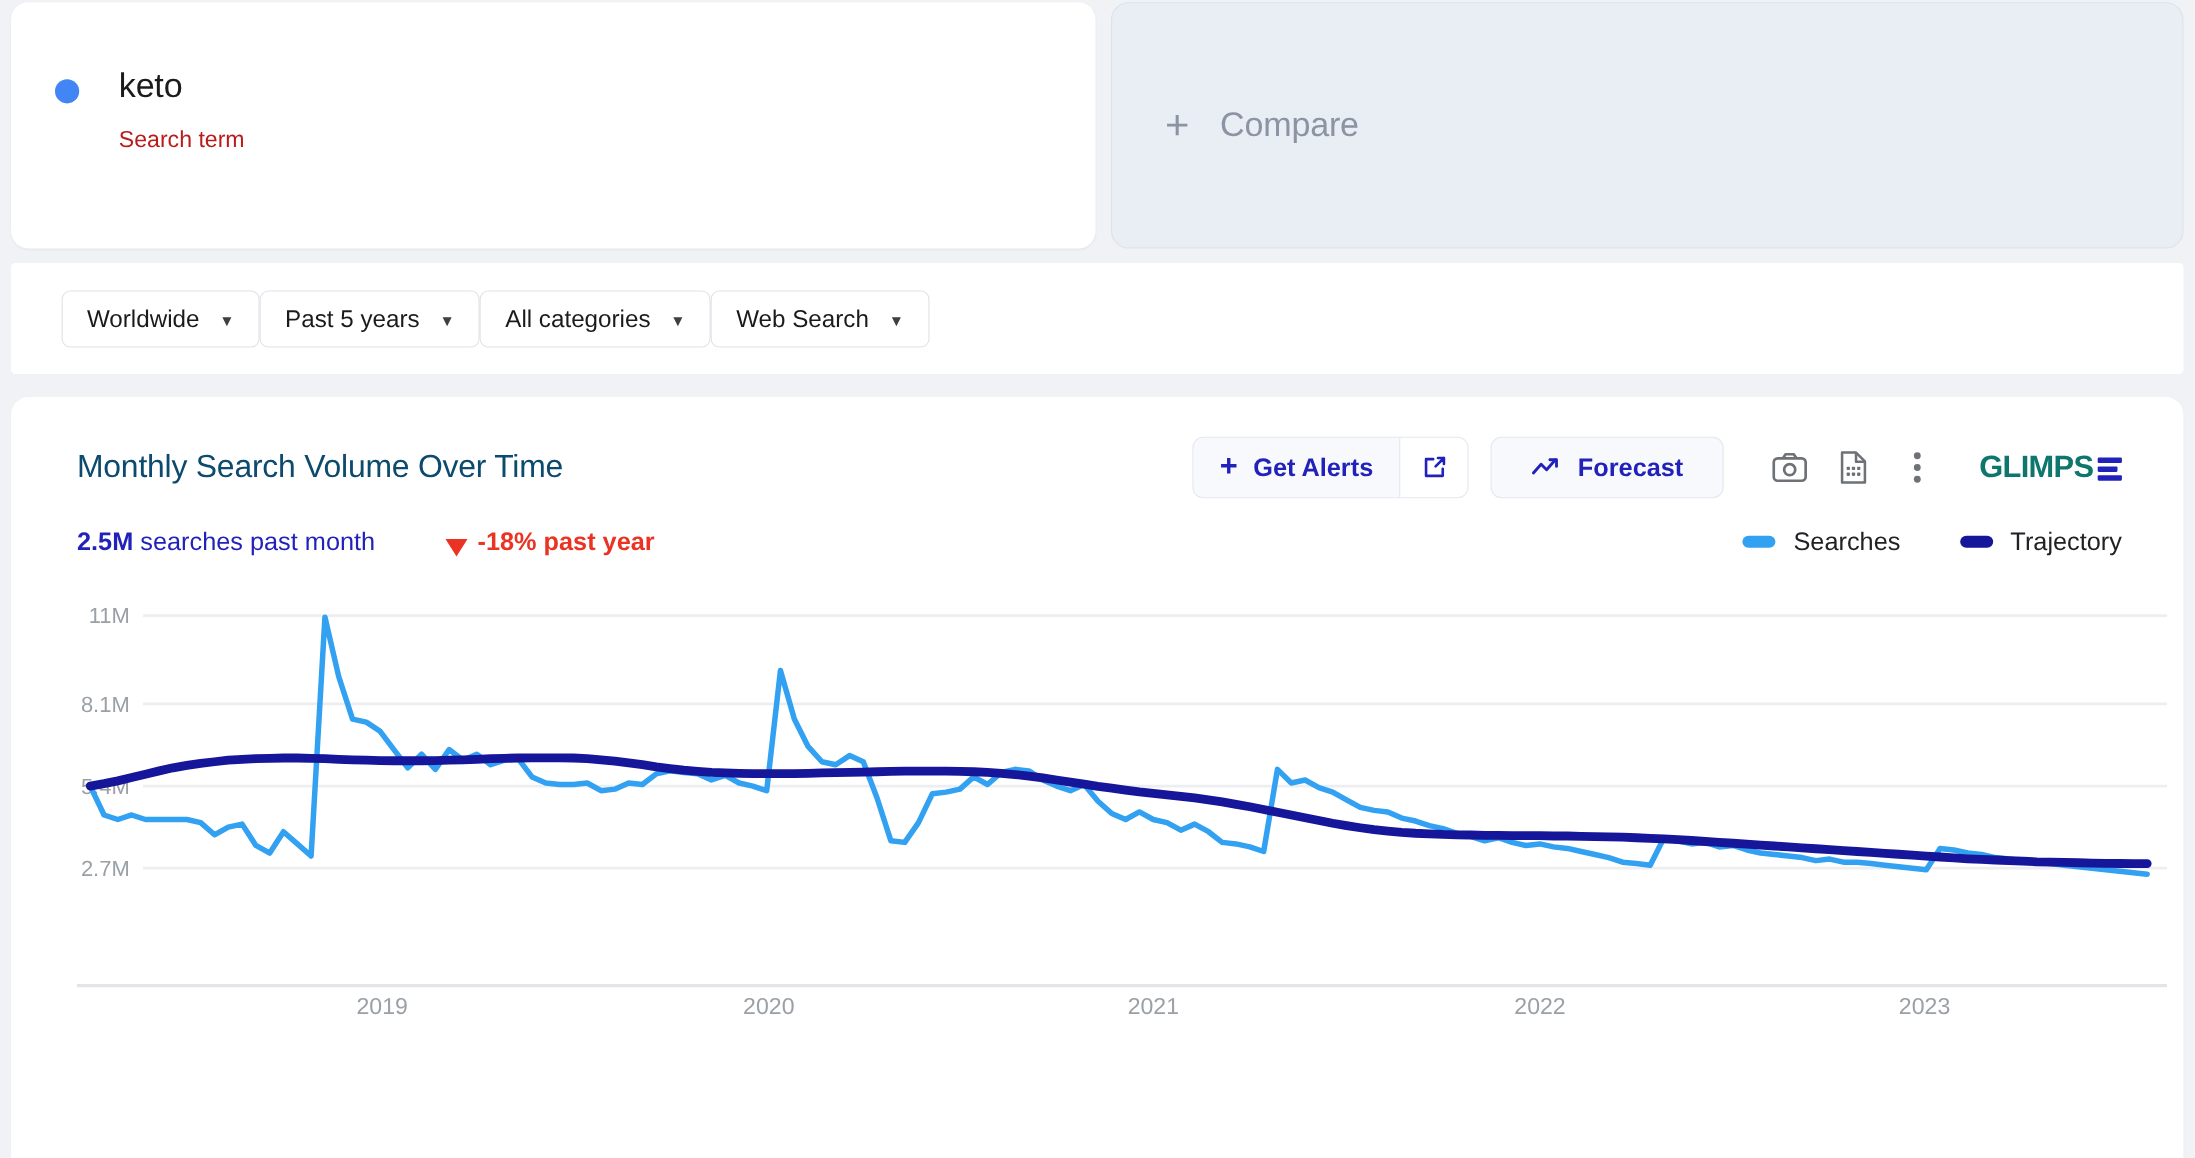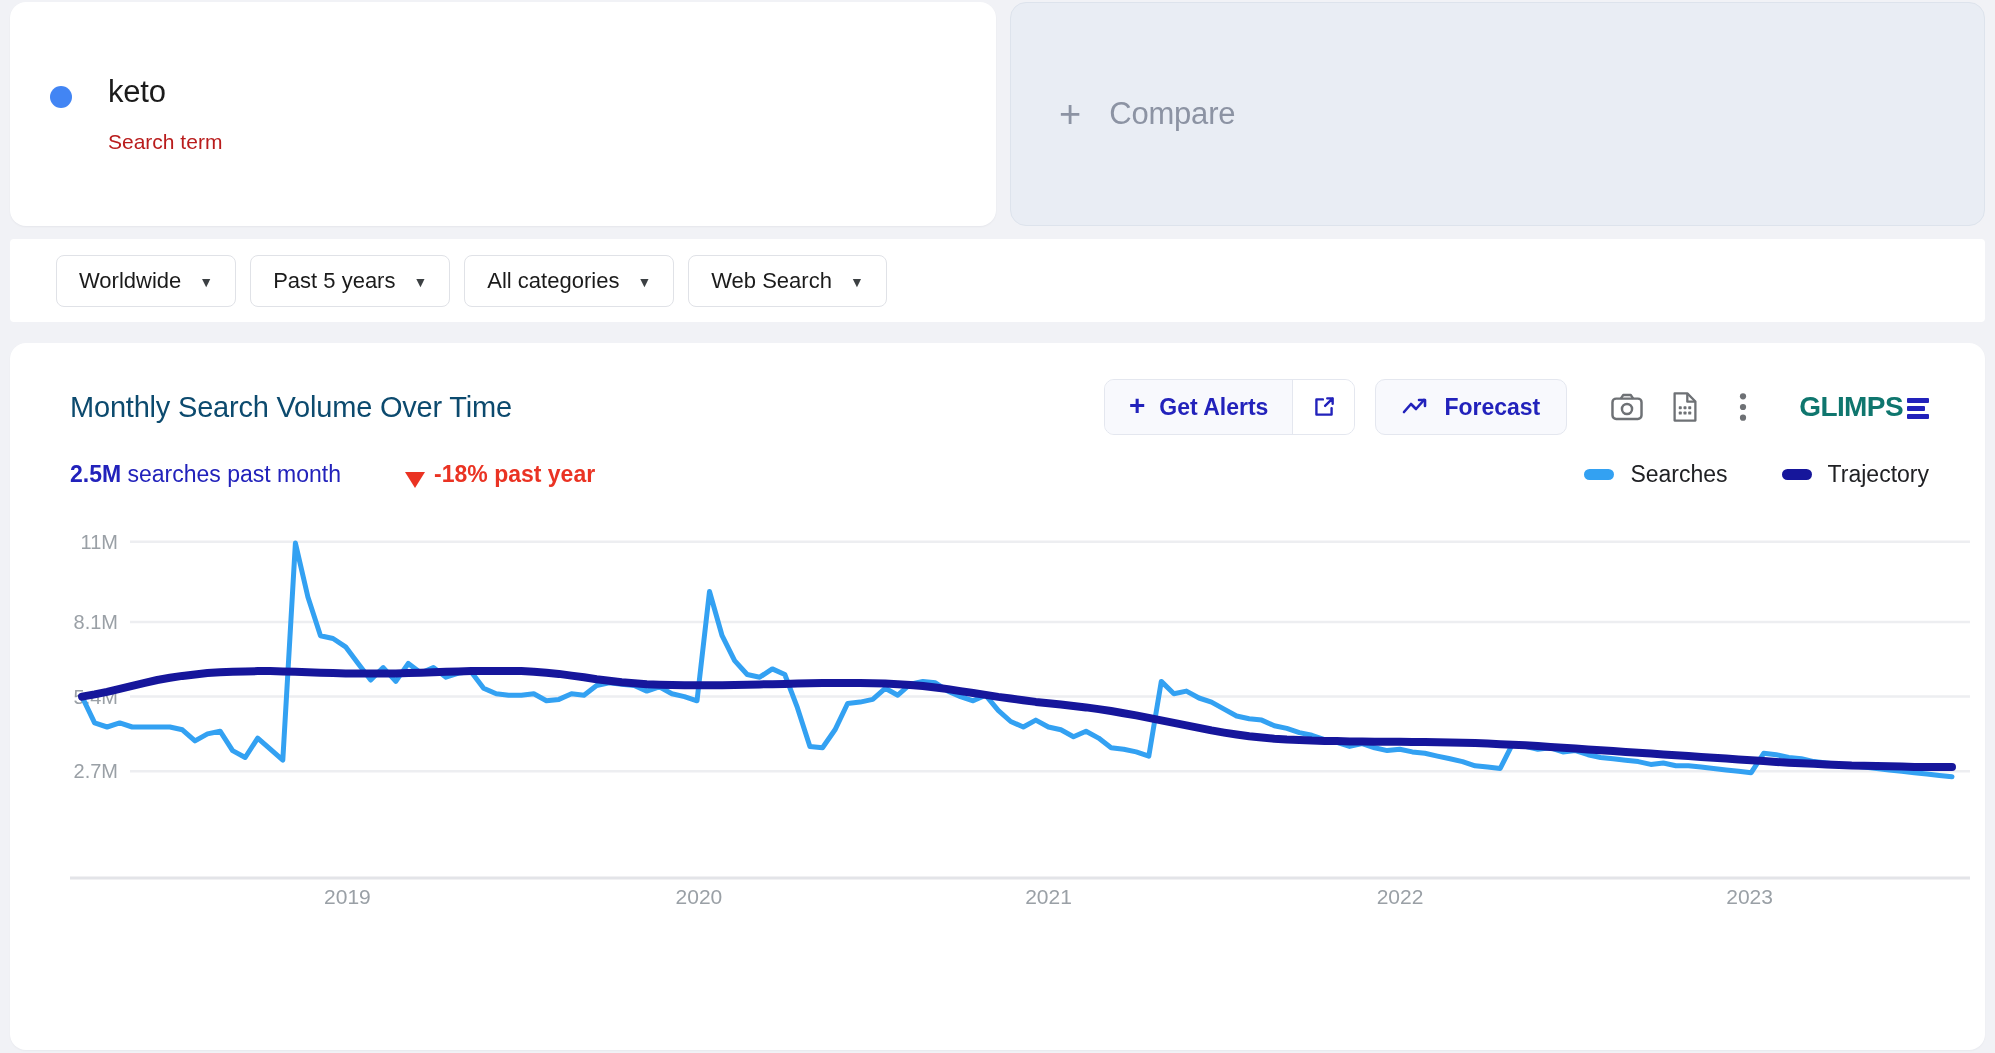--- a/index.html
+++ b/index.html
@@ -34,21 +34,21 @@
     width: 986px;
     background: #FFFFFF;
     border-radius: 16px;
     position: relative;
     box-shadow: 0 1px 2px rgba(16,24,40,0.05);
   }
 
   .term-inner {
     position: absolute;
     left: 40px;
-    top: 72px;
+    top: 58px;
     display: flex;
     align-items: flex-start;
     gap: 36px;
   }
 
   .term-dot {
     width: 22px;
     height: 22px;
     border-radius: 50%;
     background: #4285F4;
@@ -92,27 +92,26 @@
   }
   .compare-label {
     font-size: 31px;
     color: #8C93A3;
     letter-spacing: -0.2px;
   }
 
   
   .filters-bar {
     margin-top: 13px;
-    height: 83px;
+    height: 101px;
     background: #FFFFFF;
     border-radius: 4px;
     display: flex;
     align-items: center;
     padding-left: 46px;
-    gap: 14px;
   }
 
   .filter-chip {
     height: 52px;
     border: 1px solid #E0E2E7;
     border-radius: 8px;
     background: #fff;
     display: inline-flex;
     align-items: center;
     gap: 18px;
@@ -192,21 +191,21 @@
   }
 
   .forecast-btn {
     height: 56px;
     border: 1px solid #E4E7EF;
     border-radius: 10px;
     background: #F8F9FD;
     display: flex;
     align-items: center;
     gap: 14px;
-    padding: 0 26px;
+    padding: 0 36px;
     cursor: pointer;
     font-size: 23px;
     font-weight: bold;
     color: #2222BB;
     white-space: nowrap;
   }
 
   .icon-btns {
     display: flex;
     align-items: center;

